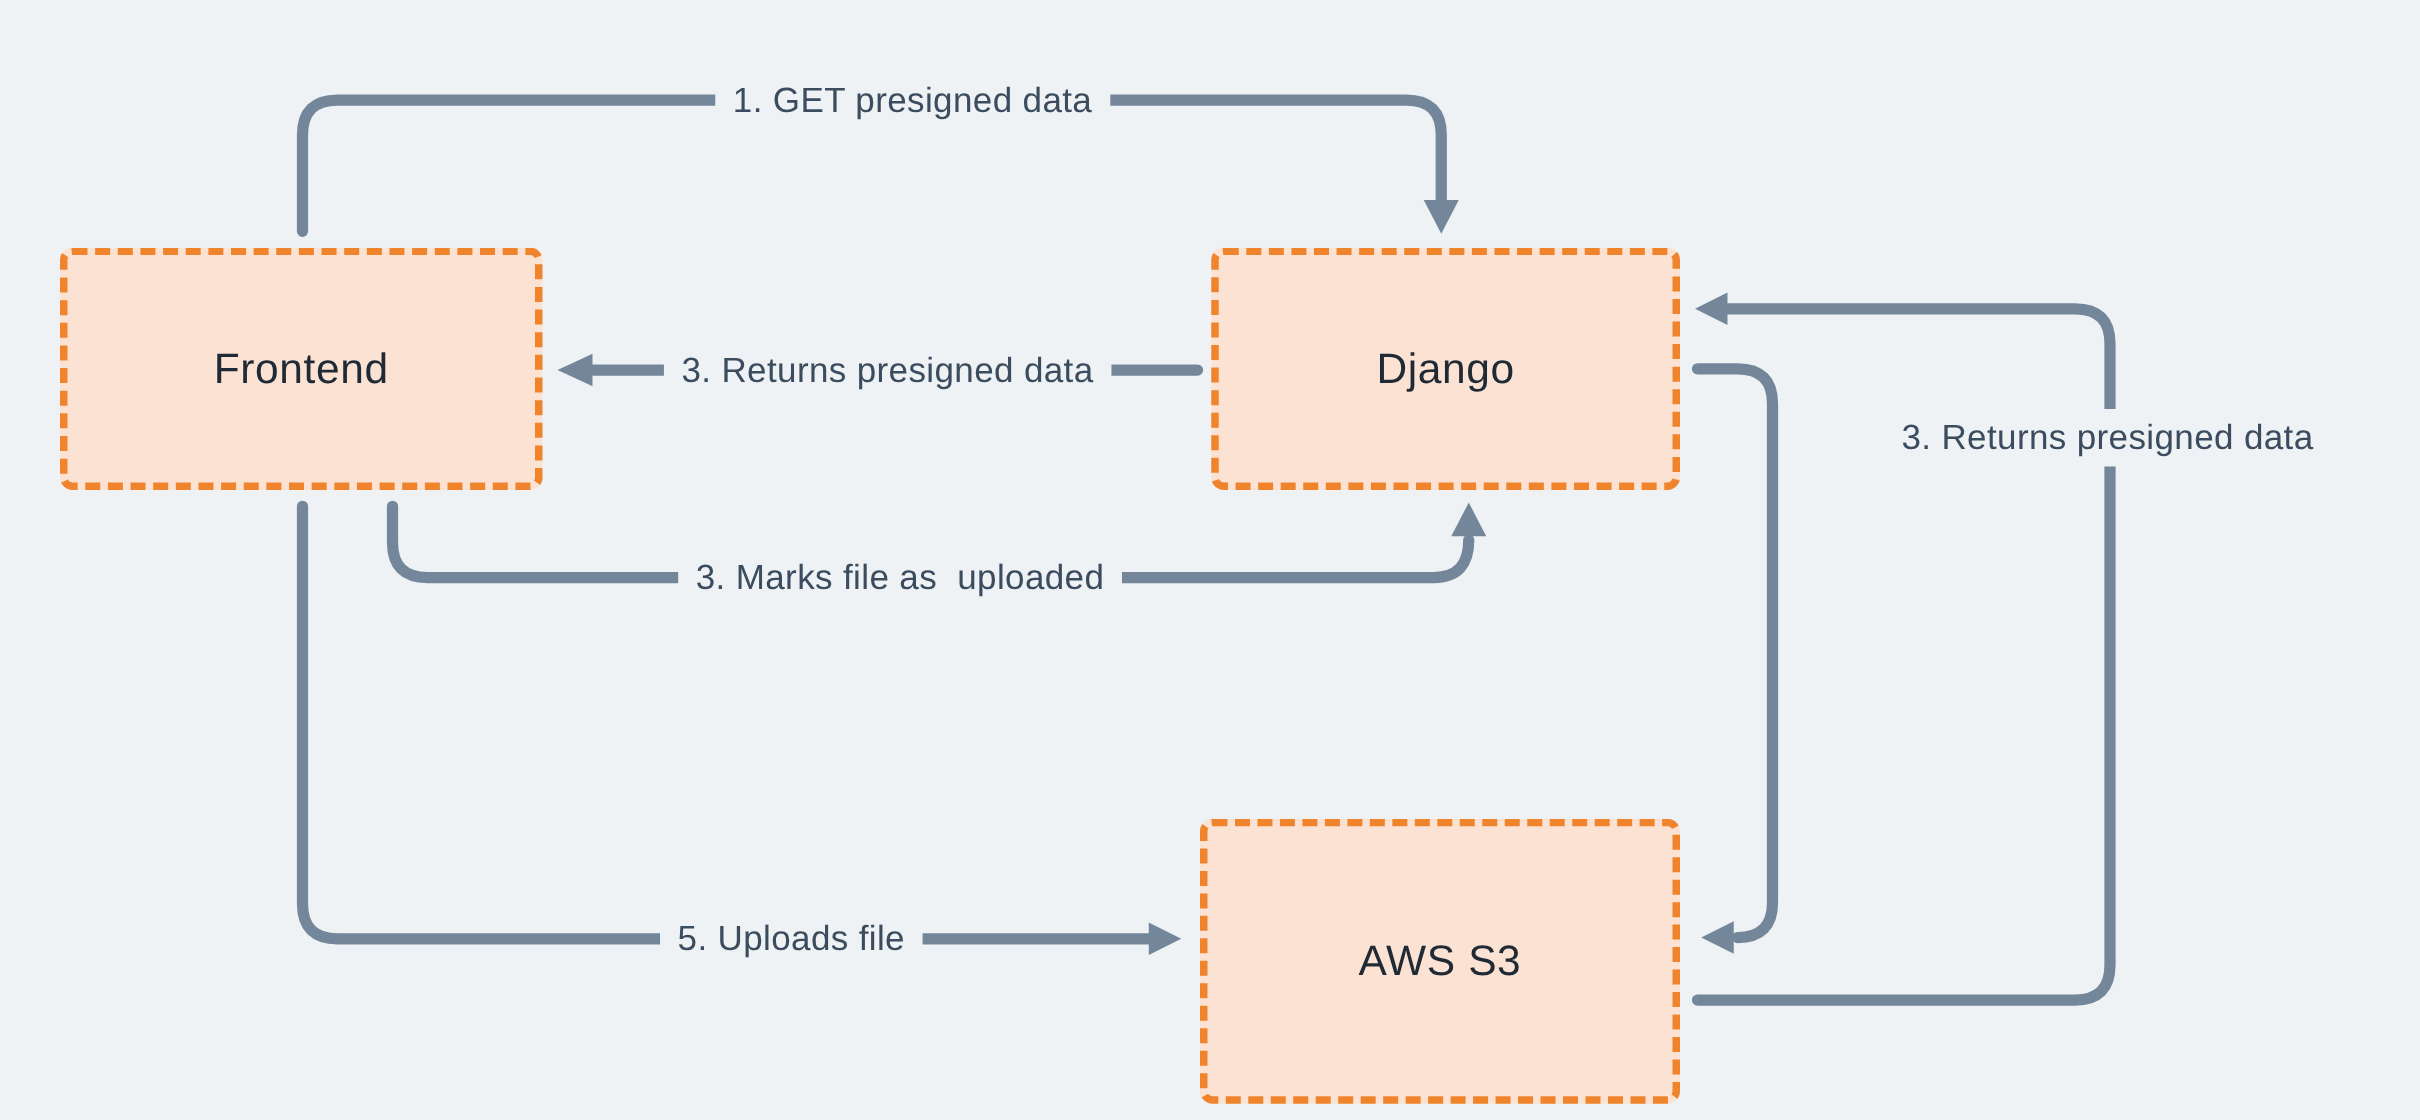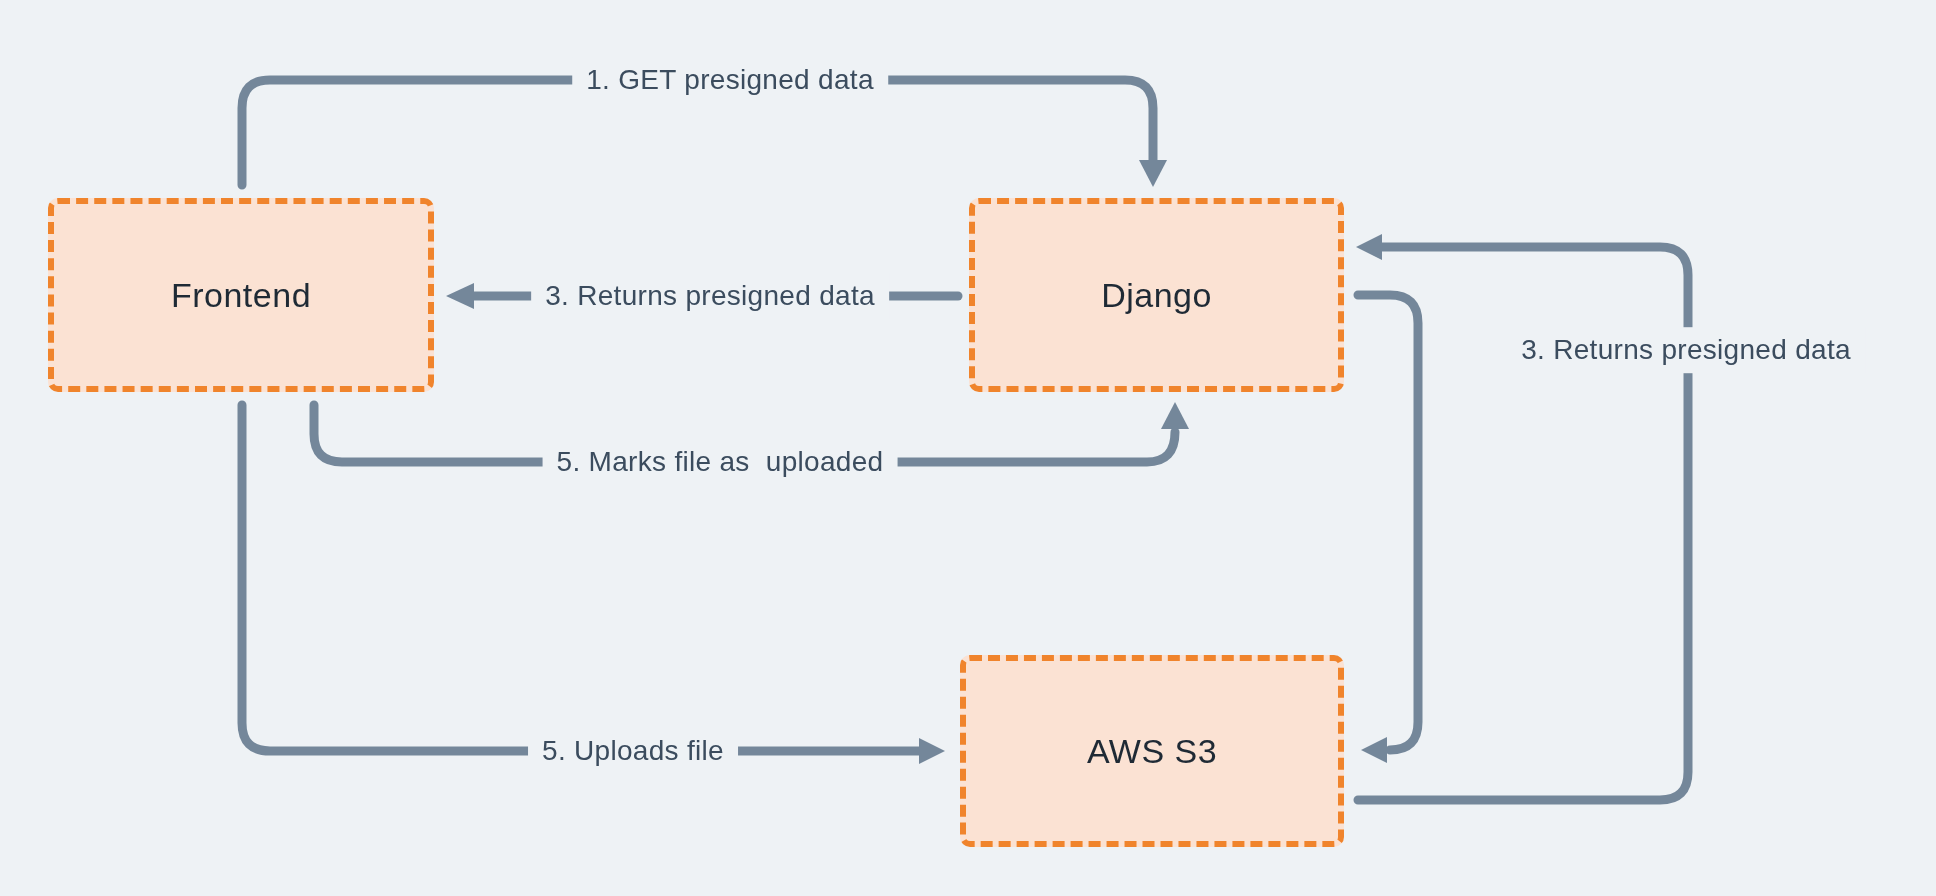--- a/index.html
+++ b/index.html
@@ -96,28 +96,28 @@
   </svg>
 
   <div class="node" style="left:48px; top:198px; width:386px; height:194px;">
     <span class="node-label">Frontend</span>
   </div>
 
   <div class="node" style="left:969px; top:198px; width:375px; height:194px;">
     <span class="node-label">Django</span>
   </div>
 
-  <div class="node" style="left:960px; top:655px; width:384px; height:192px;">
+  <div class="node" style="left:960px; top:655px; width:384px; height:228px;">
     <span class="node-label">AWS S3</span>
   </div>
 
   <div class="edge-label" style="left:730px; top:80px;">1. GET presigned data</div>
 
 
   <div class="edge-label" style="left:1686px; top:350px;">3. Returns presigned data</div>
 
   <div class="edge-label" style="left:710px; top:296px;">3. Returns presigned data</div>
 
   <div class="edge-label" style="left:633px; top:751px;">5. Uploads file</div>
 
-  <div class="edge-label" style="left:720px; top:462px;">5. Marks file as  uploaded</div>
+  <div class="edge-label" style="left:720px; top:462px;">3. Marks file as  uploaded</div>
 
 </div>
 
 </body></html>

